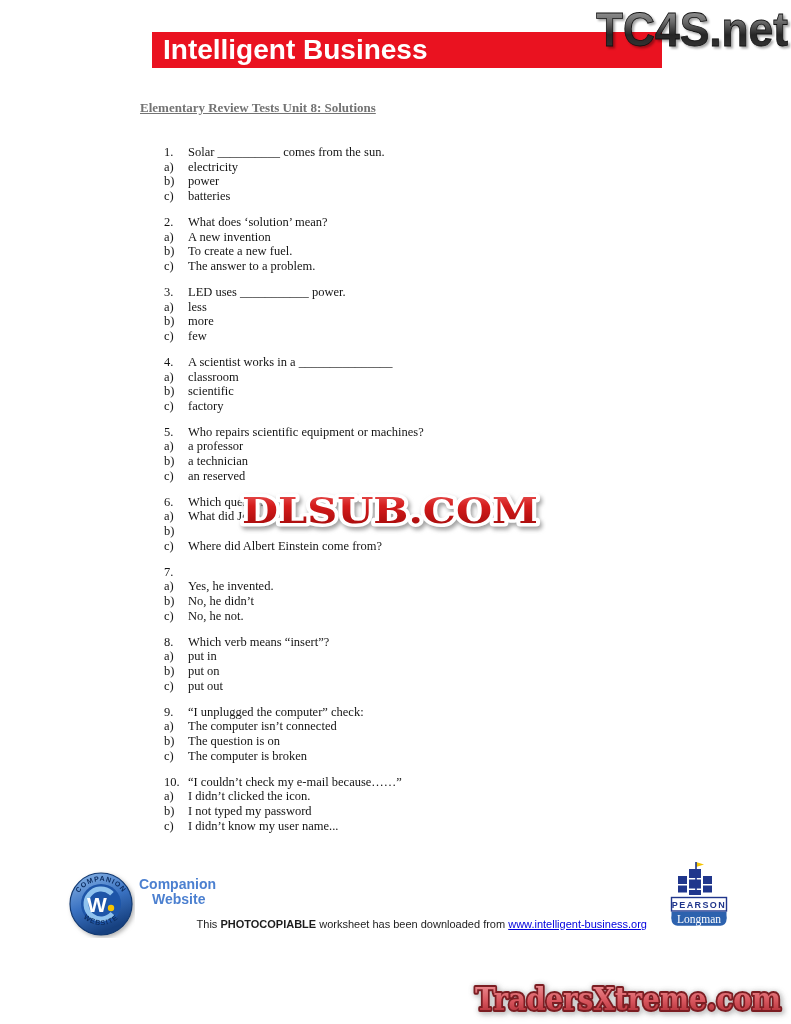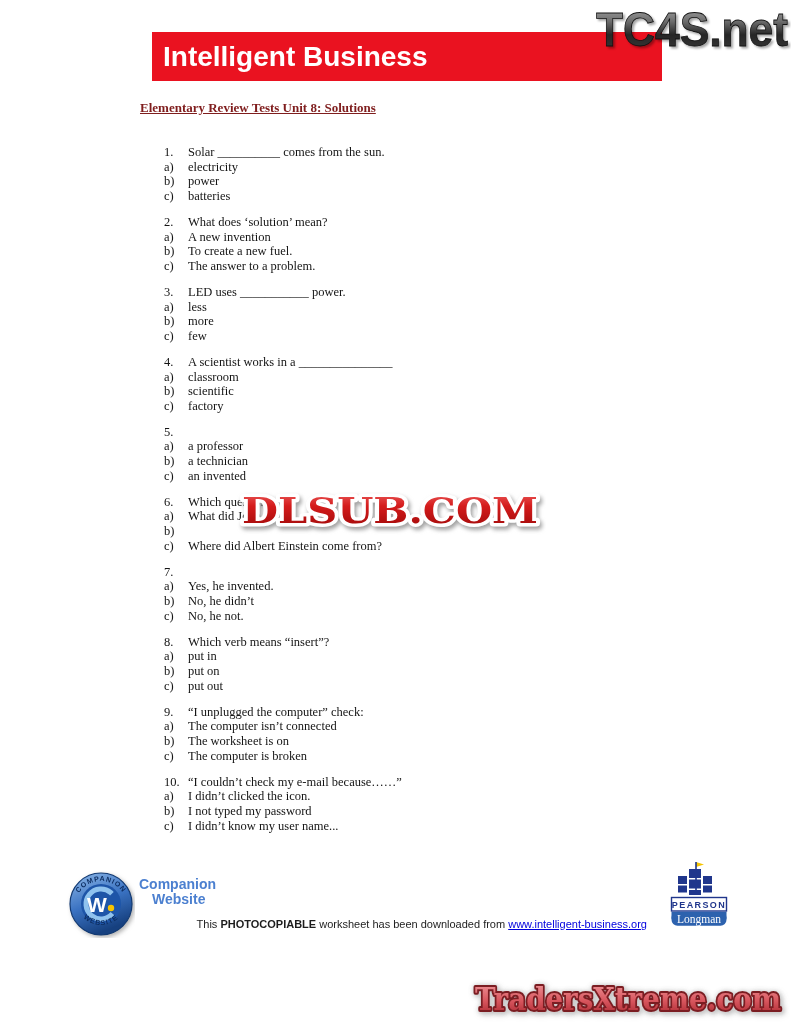--- a/index.html
+++ b/index.html
@@ -3,32 +3,32 @@
 <meta charset="utf-8">
 <style>
   html,body{margin:0;padding:0;}
   body{
     width:791px;height:1024px;background:#ffffff;position:relative;
     font-family:"Liberation Serif",serif;overflow:hidden;
   }
   .abs{position:absolute;}
 
   
-  #banner{left:152px;top:32px;width:510px;height:49px;background:#ea1220;display:flex;align-items:center;}
+  #banner{left:152px;top:32px;width:510px;height:36px;background:#ea1220;display:flex;align-items:center;}
   #banner .banner-title{
     color:#ffffff;font-family:"Liberation Sans",sans-serif;font-weight:bold;
     font-size:28px;padding-left:11px;white-space:nowrap;
   }
 
   
   #tc4s{left:592px;top:0px;width:200px;height:54px;}
 
   
   #heading{
-    left:140px;top:100px;font-size:13px;font-weight:bold;color:#7f1d1d;
+    left:140px;top:100px;font-size:13px;font-weight:bold;color:#737373;
     text-decoration:underline;white-space:nowrap;
   }
 
   
   #questions{left:164px;top:145px;width:490px;color:#141414;}
   .q-block{margin-bottom:11.6px;}
   .q-row{display:flex;height:14.6px;line-height:14.6px;font-size:12.5px;white-space:nowrap;}
   .q-num{width:24px;flex:none;}
 
   
@@ -140,32 +140,33 @@
         <span>scientific</span>
       </div>
       <div class="q-row">
         <span class="q-num">c)</span>
         <span>factory</span>
       </div>
     </div>
     <div class="q-block">
       <div class="q-row">
         <span class="q-num">5.</span>
+        <span>Who repairs scientific equipment or machines?</span>
       </div>
       <div class="q-row">
         <span class="q-num">a)</span>
         <span>a professor</span>
       </div>
       <div class="q-row">
         <span class="q-num">b)</span>
         <span>a technician</span>
       </div>
       <div class="q-row">
         <span class="q-num">c)</span>
-        <span>an invented</span>
+        <span>an reserved</span>
       </div>
     </div>
     <div class="q-block">
       <div class="q-row">
         <span class="q-num">6.</span>
         <span>Which question</span>
       </div>
       <div class="q-row">
         <span class="q-num">a)</span>
         <span>What did John</span>
@@ -217,21 +218,21 @@
       <div class="q-row">
         <span class="q-num">9.</span>
         <span>“I unplugged the computer”  check:</span>
       </div>
       <div class="q-row">
         <span class="q-num">a)</span>
         <span>The computer isn’t connected</span>
       </div>
       <div class="q-row">
         <span class="q-num">b)</span>
-        <span>The worksheet is on</span>
+        <span>The question is on</span>
       </div>
       <div class="q-row">
         <span class="q-num">c)</span>
         <span>The computer is broken</span>
       </div>
     </div>
     <div class="q-block">
       <div class="q-row">
         <span class="q-num">10.</span>
         <span>“I couldn’t check my e-mail because……”</span>

